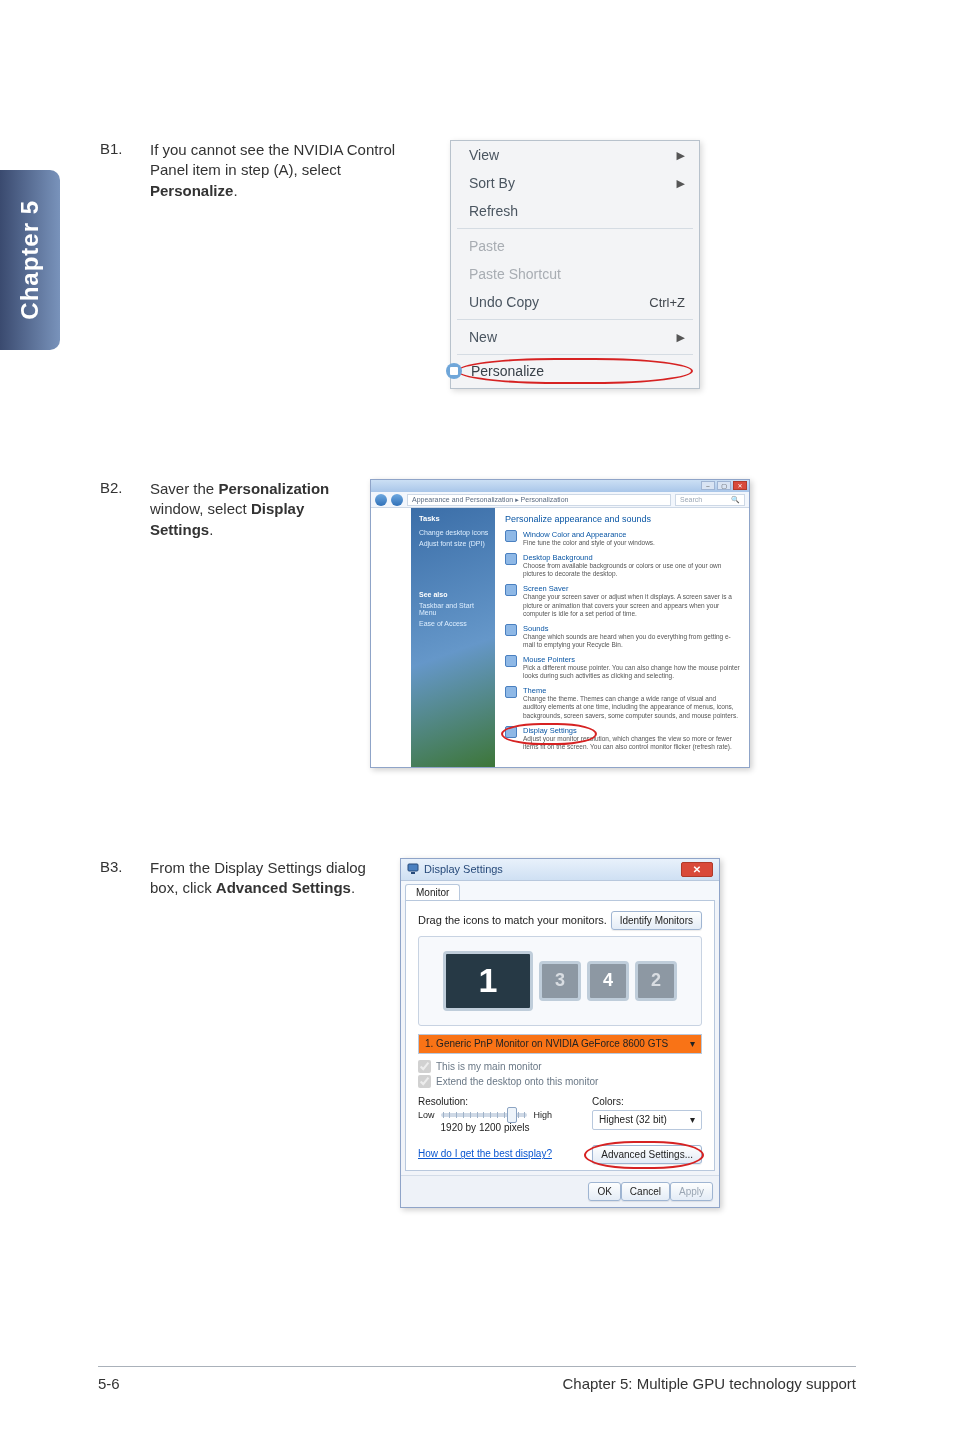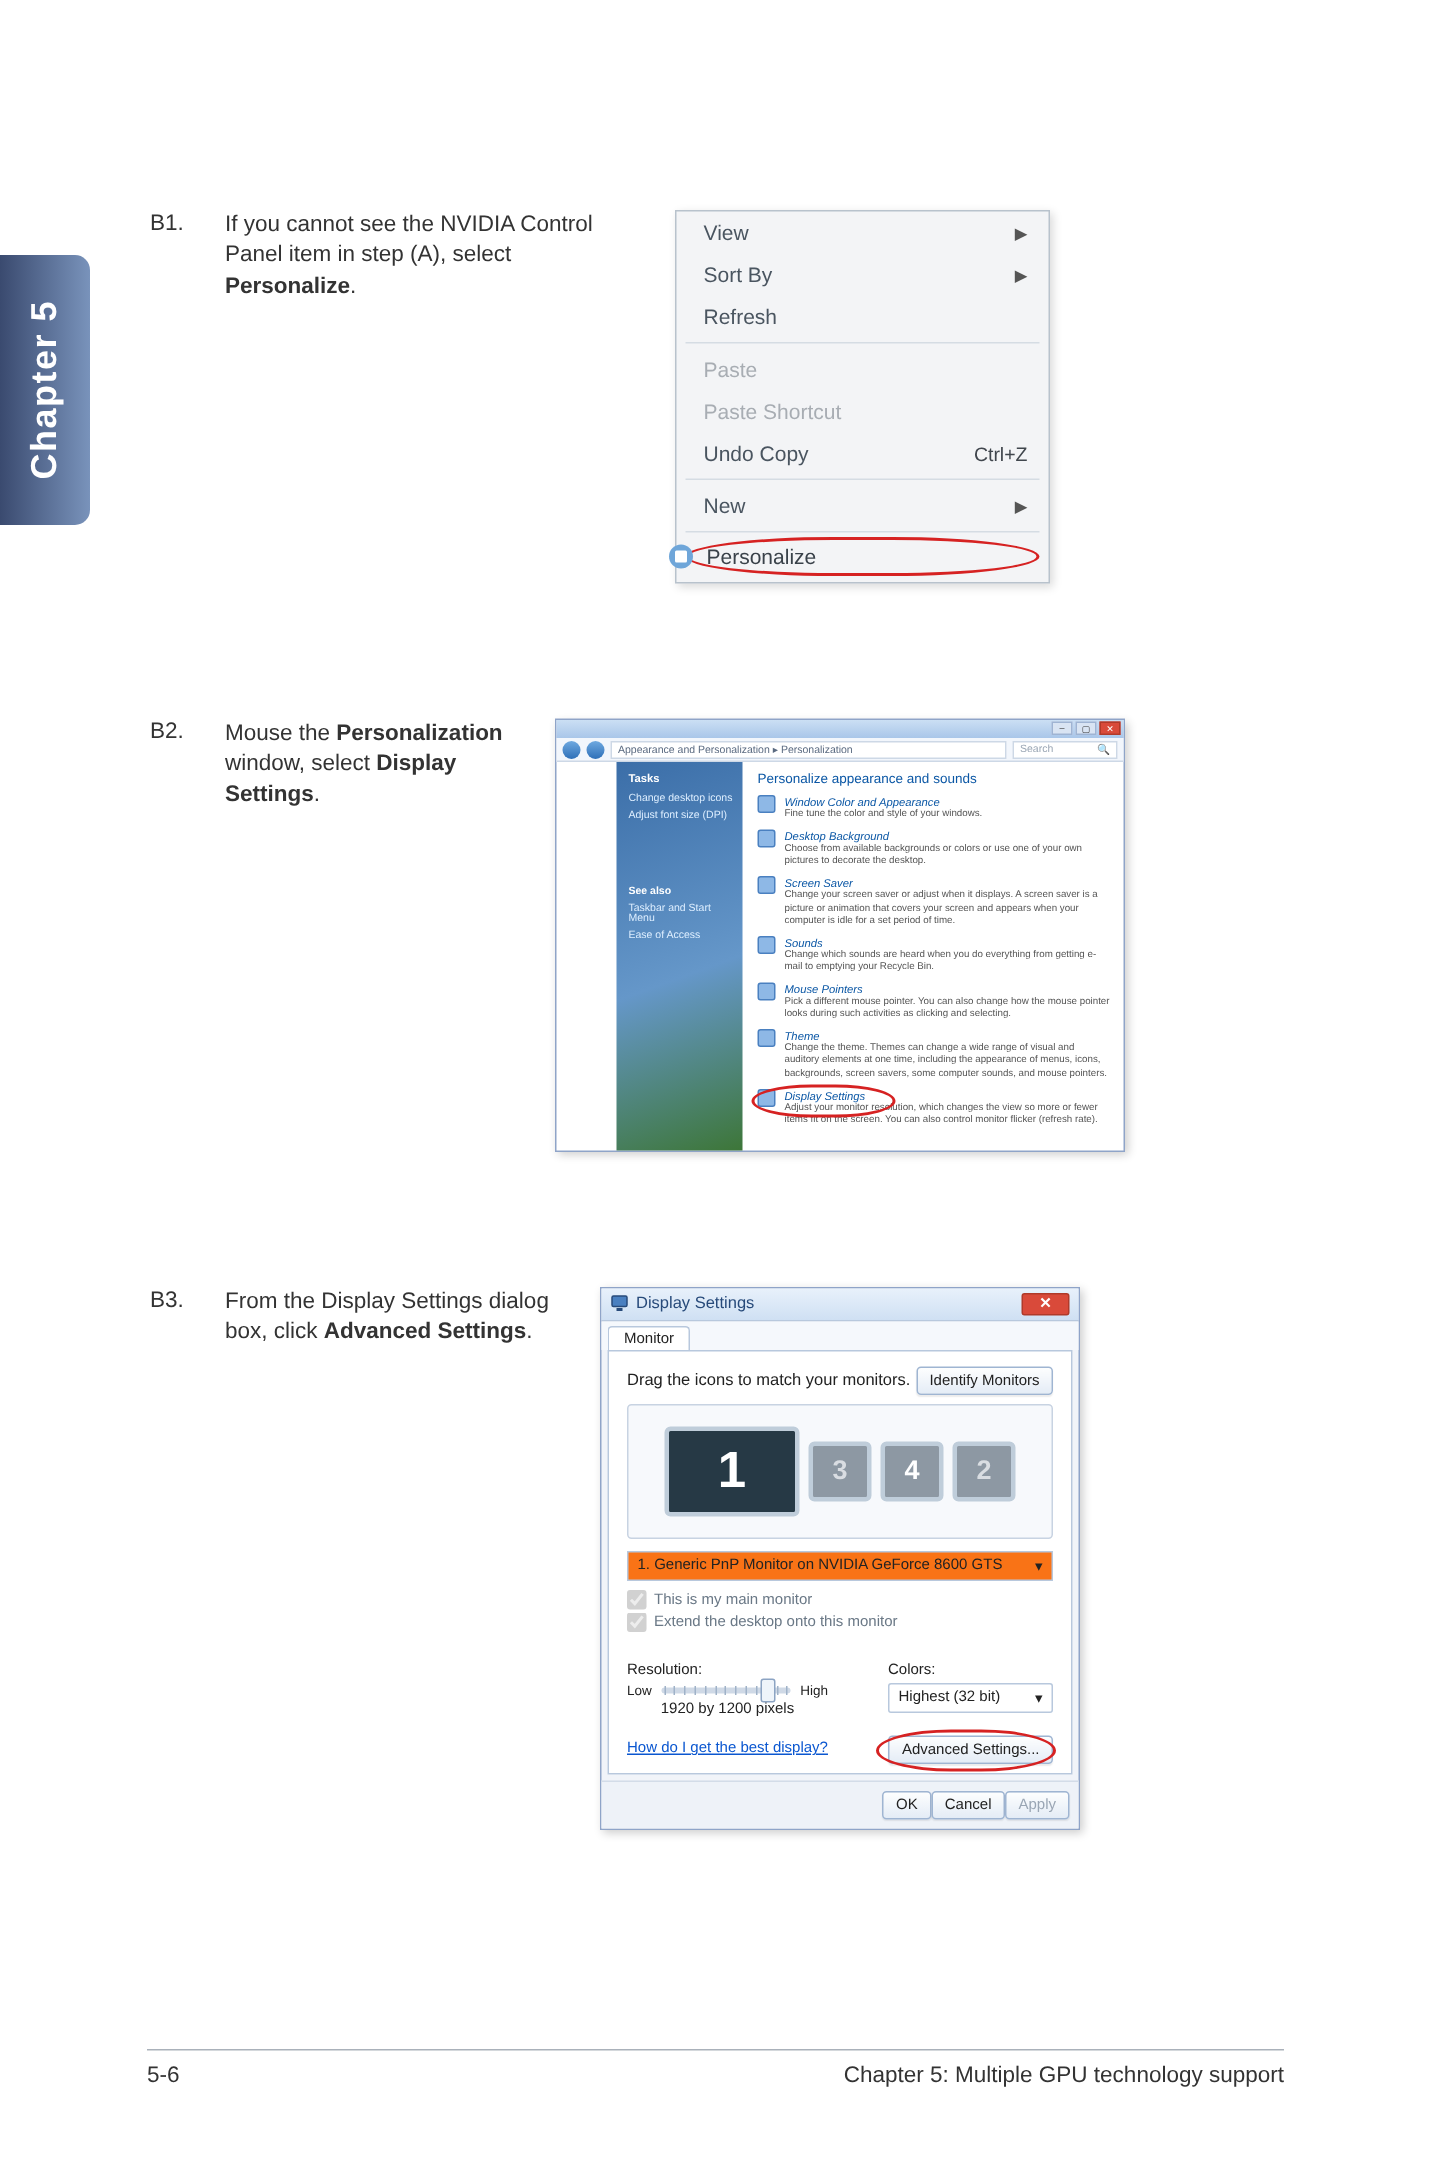--- a/index.html
+++ b/index.html
@@ -125,21 +125,21 @@
     color:#e5eef8;padding:6px 6px 6px 8px; font-size:7px;
     display:flex;flex-direction:column;gap:4px;
   }
   .pers-side .hd{color:#fff;font-weight:bold;font-size:7.5px;margin-bottom:2px;}
   .pers-side .lnk{color:#def;}
   .pers-side .seealso{margin-top:40px;color:#fff;font-weight:bold;}
   .pers-main { flex:1; padding:6px 8px 10px 10px; }
   .pers-main .pm-title{ color:#0b57a5; font-size:9px; margin-bottom:6px; }
   .pers-item { display:flex; gap:6px; margin-bottom:6px; }
   .pers-item .ic { width:12px;height:12px;background:#8eb8e6;border:1px solid #4a80c0;border-radius:2px;flex-shrink:0; }
-  .pers-item .txt .t { color:#0b57a5; font-size:7.5px;font-style:italic; }
+  .pers-item .txt .t { color:#0b57a5; font-size:7.5px; }
   .pers-item .txt .d { color:#555; font-size:6.5px; line-height:1.25; }
   .pers-ds { position:relative; }
   .pers-ds .ring {
     position:absolute; left:-4px; top:-3px; width:96px; height:22px;
     border:2px solid #d62222; border-radius:50%/60%;
   }
 
   
   .ds-window {
     width: 320px;
@@ -174,21 +174,21 @@
     height:90px;border:1px solid #c8d3e2;background:#f7f9fc;margin-bottom:8px;
     display:flex;align-items:center;justify-content:center;gap:6px;border-radius:3px;
   }
   .mon { background:#263945;border:3px solid #bfcdda;border-radius:4px;display:flex;align-items:center;justify-content:center;color:#fff;}
   .mon.m1{ width:90px;height:60px;font-size:34px;font-weight:bold;}
   .mon.sm{ width:42px;height:40px;font-size:18px;background:#8d98a3;font-weight:bold;}
   .mon.dim{ color:#d9dde2;}
   .ds-select{ width:100%;border:1px solid #b8c8dd;height:20px;display:flex;align-items:center;justify-content:space-between;padding:0 6px;font-size:10px;background:#f97316;margin-bottom:6px;}
   .ds-check{ font-size:10px;color:#6a7886;margin-bottom:2px;display:flex;gap:5px;align-items:center;}
   .ds-check input{ accent-color:#7aa0cc;}
-  .ds-checks{ margin-bottom:20px;}
+  .ds-checks{ margin-bottom:8px;}
   .ds-row{ display:flex;gap:40px;}
   .ds-col{ flex:1;}
   .ds-col .lbl{ font-size:10px;margin-bottom:3px;}
   .ds-slider{ display:flex;align-items:center;gap:6px;font-size:9px;color:#273; margin-bottom:2px;}
   .ds-slider .track{ flex:1;height:4px;background:#cfd9e6;position:relative;border-radius:2px;}
   .ds-slider .ticks{position:absolute;inset:0;display:flex;justify-content:space-between;padding:0 2px;}
   .ds-slider .ticks i{width:1px;height:6px;background:#9fb2c8;margin-top:-1px;}
   .ds-slider .thumb{position:absolute;top:-6px;right:10px;width:10px;height:16px;background:#eef4fa;border:1px solid #8ca4c3;border-radius:2px;}
   .ds-colors .sel{ border:1px solid #b8c8dd;height:20px;display:flex;align-items:center;justify-content:space-between;padding:0 6px;font-size:10px;background:#fff;margin-bottom:8px;border-radius:2px;}
   .ds-res-val{ font-size:10px;text-align:center;}
@@ -263,21 +263,21 @@
             </svg>
           <span>Personalize</span>
         </div>
       </div>
     </div>
   </div>
 
   <div class="step" style="margin-top:60px;">
     <div class="step-num">B2.</div>
     <div class="step-text" style="max-width:220px;">
-      <span>Mouse the </span><b>Personalization</b><span> window, select </span><b>Display Settings</b><span>.</span>
+      <span>Saver the </span><b>Personalization</b><span> window, select </span><b>Display Settings</b><span>.</span>
     </div>
     <div class="step-figure">
       <div class="pers-window">
         <div class="pers-titlebar">
           <div class="wb">–</div>
           <div class="wb">▢</div>
           <div class="wb close">✕</div>
         </div>
         <div class="pers-addr">
           <div class="nav-btn"></div>

